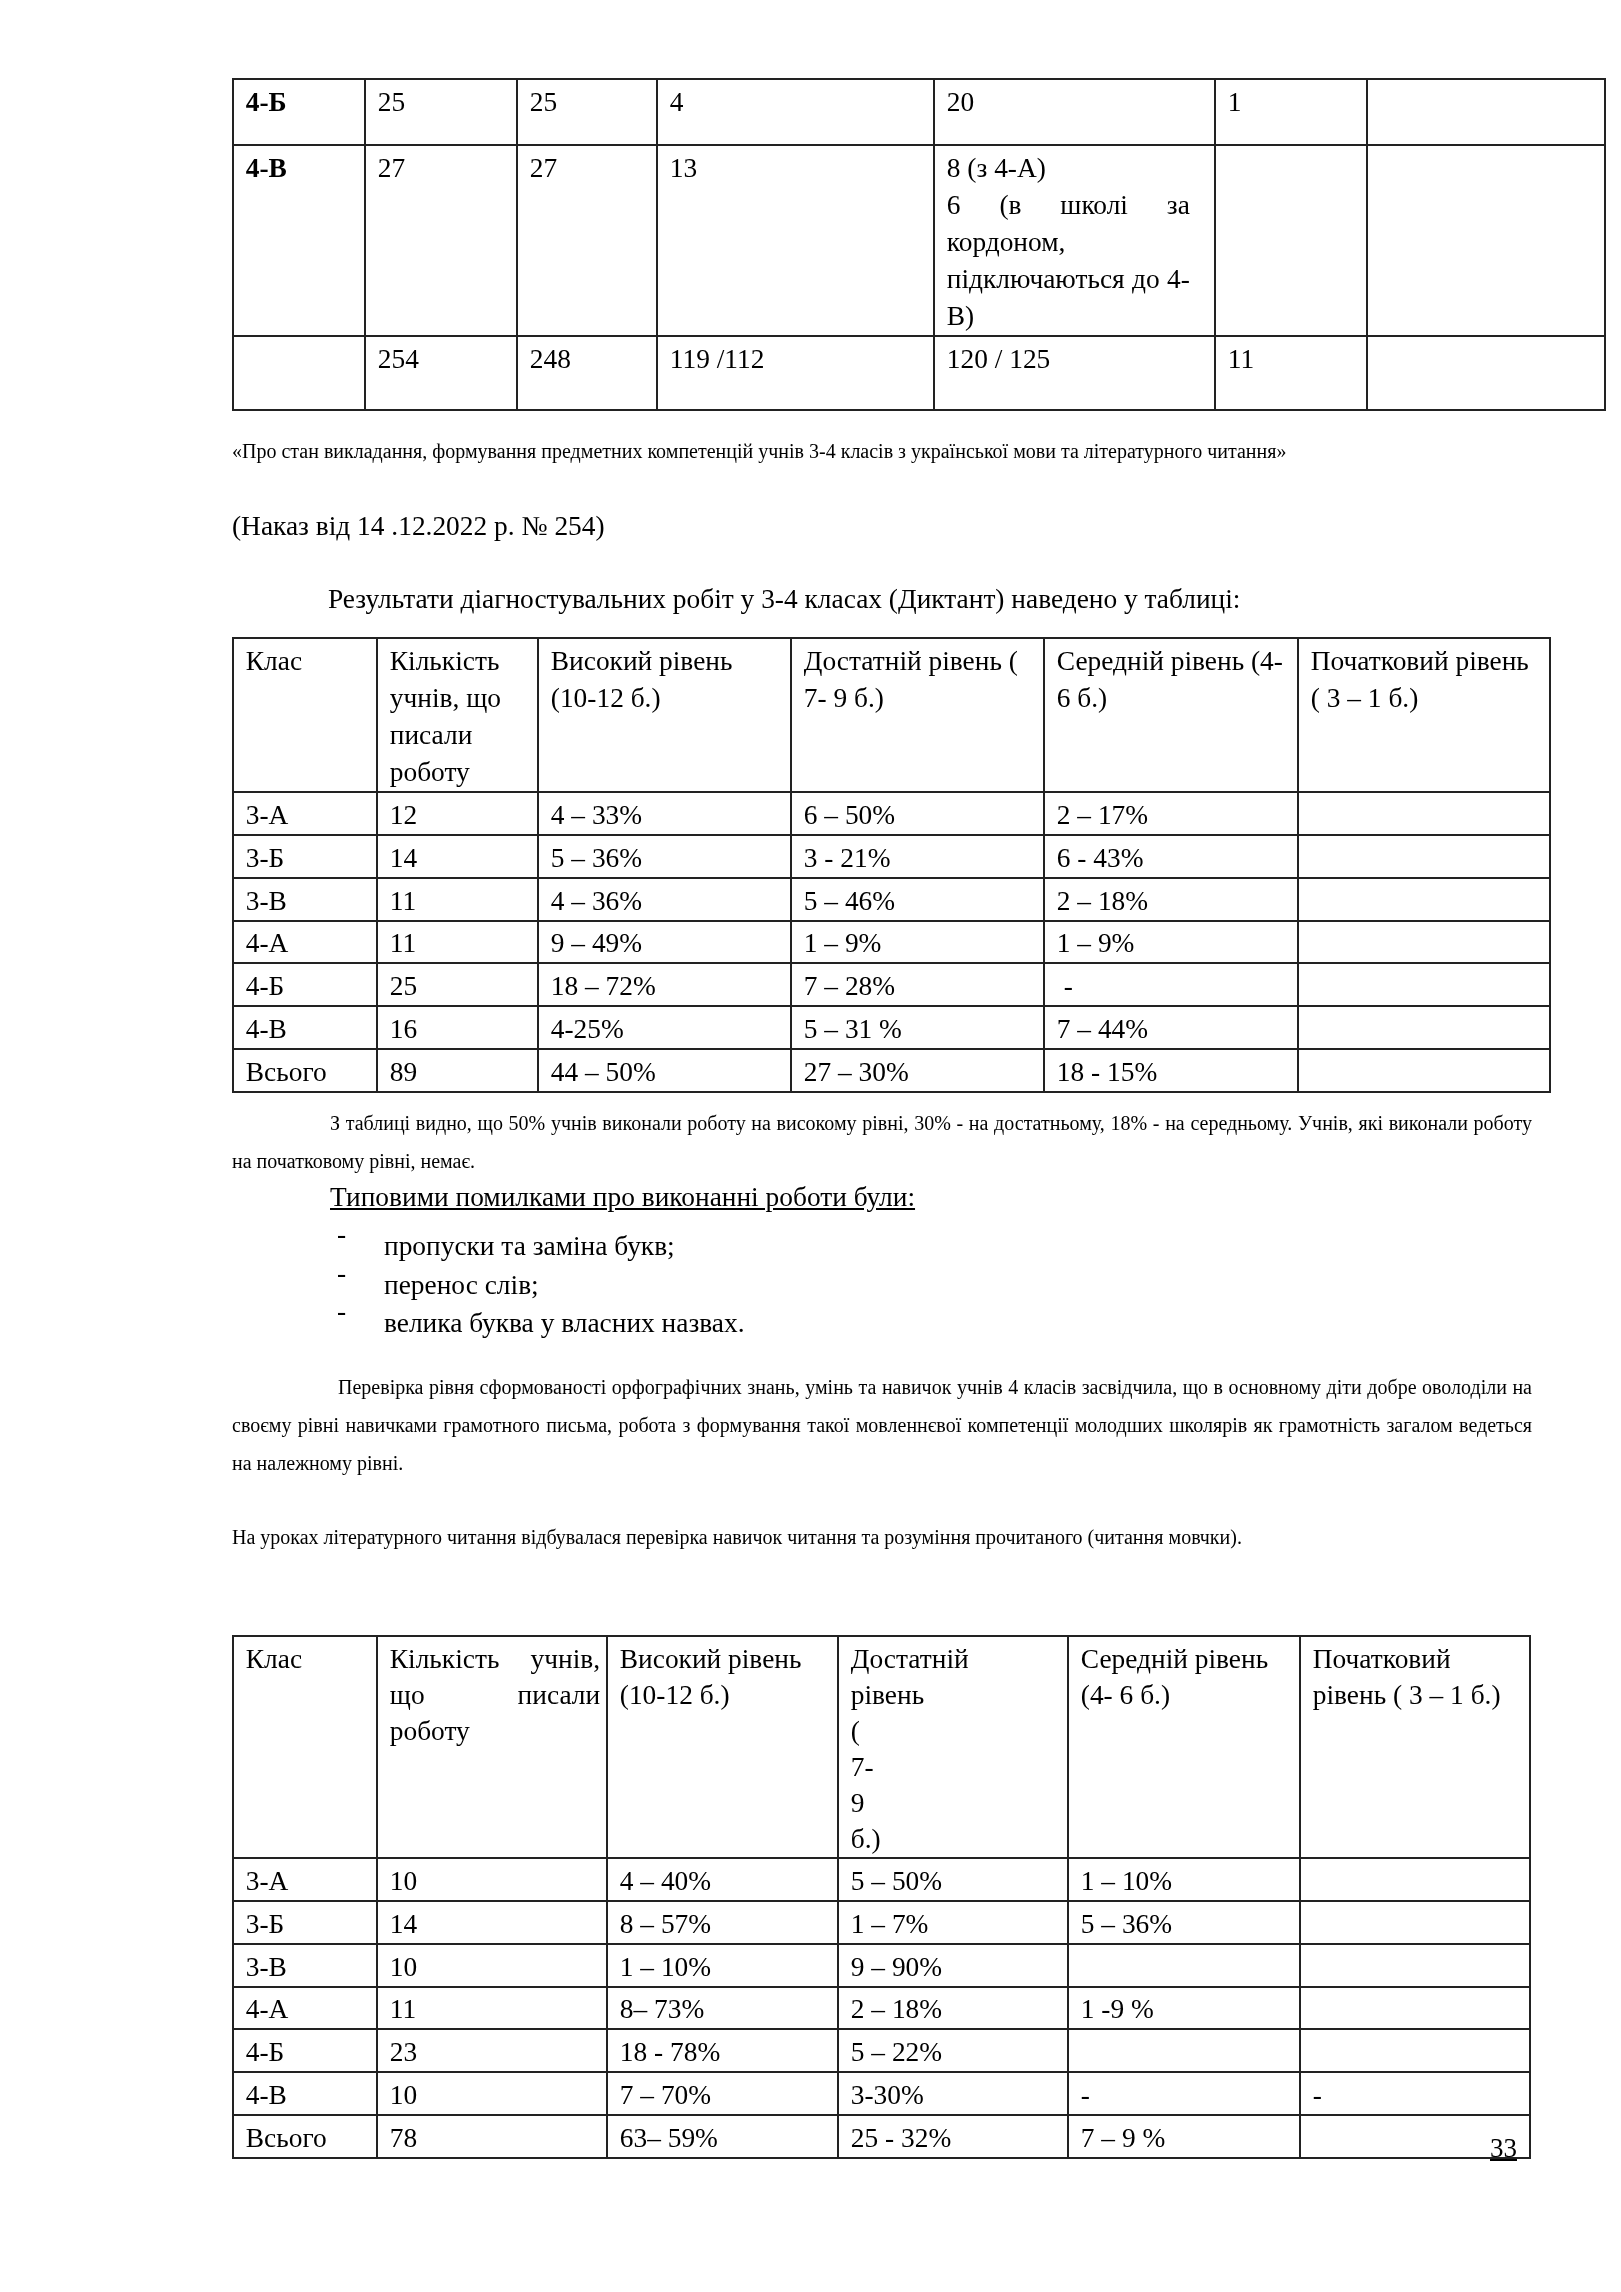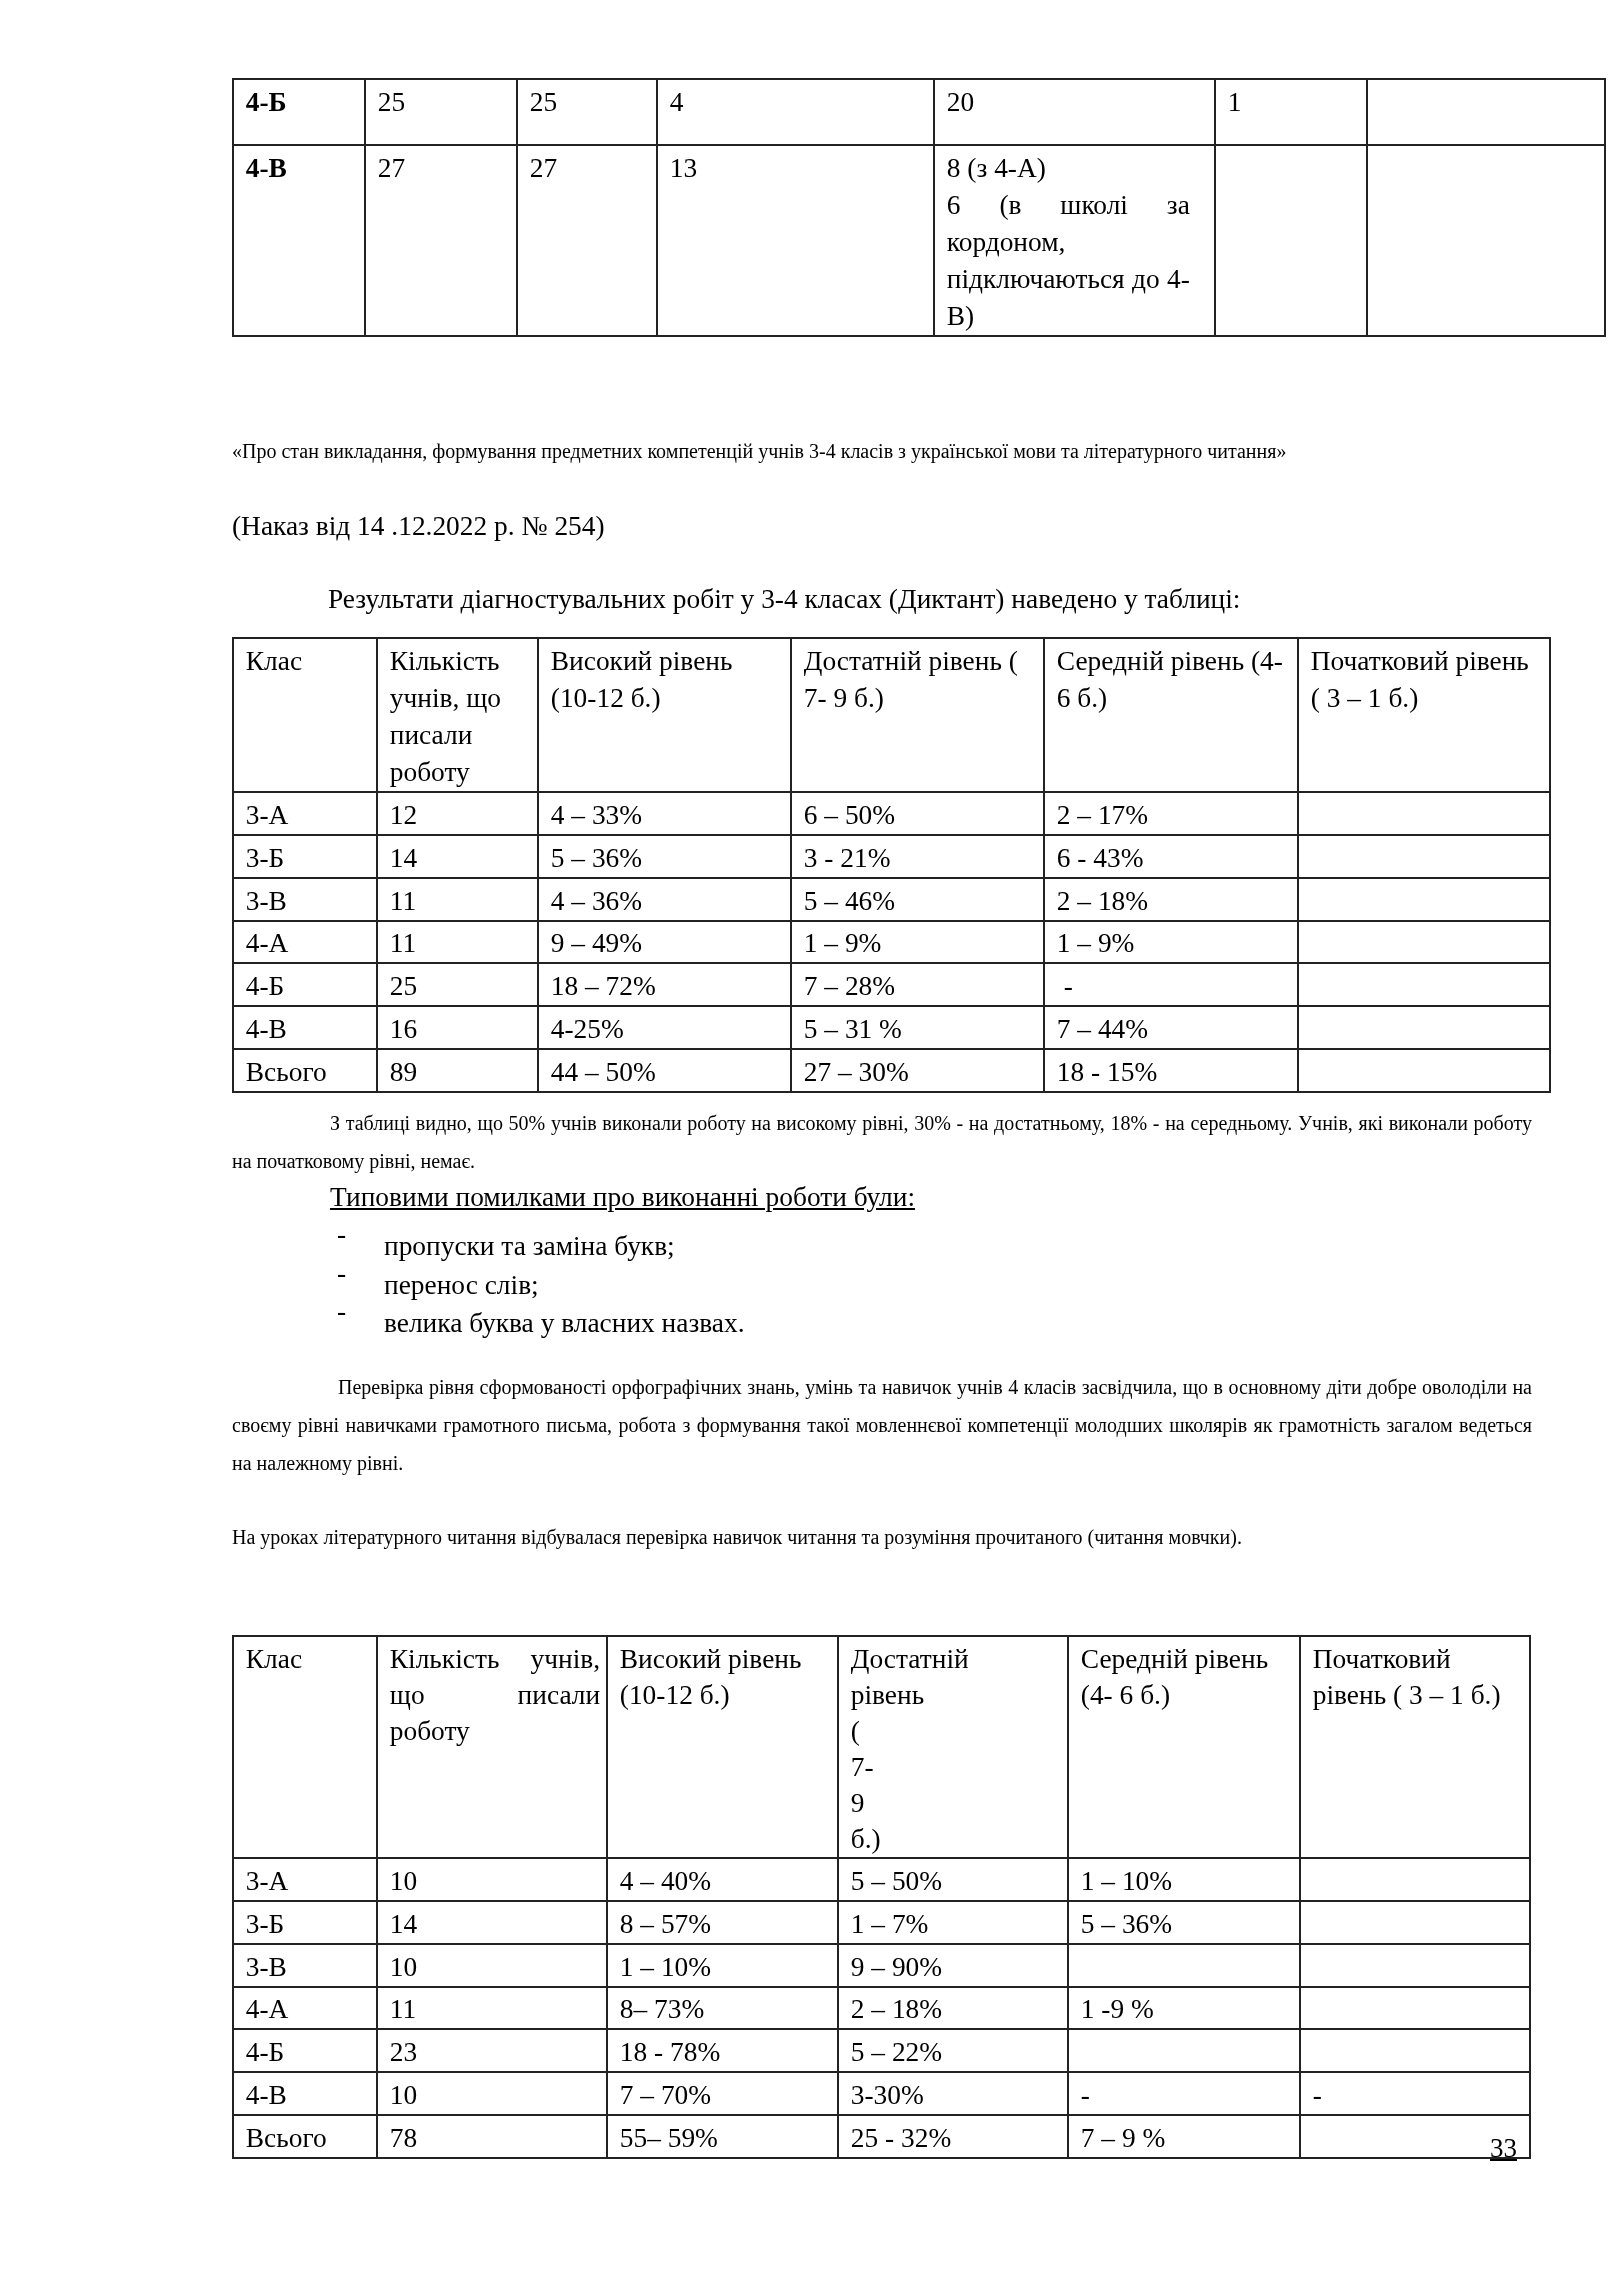--- a/index.html
+++ b/index.html
@@ -45,20 +45,29 @@
     <td>27</td>
     <td>27</td>
     <td>13</td>
     <td style="padding-right:13.7px">
       <div>8 (з 4-А)</div>
       <div class="just" style="width:243px">6 (в школі за кордоном, підключаються до 4-В)</div>
     </td>
     <td></td>
     <td></td>
   </tr>
+  <tr style="height:74px">
+    <td></td>
+    <td>254</td>
+    <td>248</td>
+    <td>119 /112</td>
+    <td>120 / 125</td>
+    <td>11</td>
+    <td></td>
+  </tr>
 </tbody>
   </table>
 
 <p class="para" style="top:432px;">«Про стан викладання, формування предметних компетенцій учнів 3-4 класів з української мови  та літературного читання»</p>
 <p class="txt" style="left:232px; top:508px;">(Наказ від 14 .12.2022 р. № 254)</p>
 <p class="txt" style="left:328px; top:581px; white-space:nowrap;">Результати діагностувальних робіт  у 3-4 класах (Диктант)  наведено у таблиці:</p>
 
 <table style="left:232px; top:637px; width:1316px;">
   <colgroup>
     <col style="width:144px">
@@ -217,21 +226,21 @@
         <td>4-В</td>
         <td>10</td>
         <td>7 – 70%</td>
         <td>3-30%</td>
         <td>-</td>
         <td>-</td>
       </tr>
   <tr style="height:39px">
         <td>Всього</td>
         <td>78</td>
-        <td>55– 59%</td>
+        <td>63– 59%</td>
         <td>25 - 32%</td>
         <td>7 – 9 %</td>
         <td></td>
       </tr>
 </tbody>
   </table>
 
 <div class="pnum">33</div>
 
 

